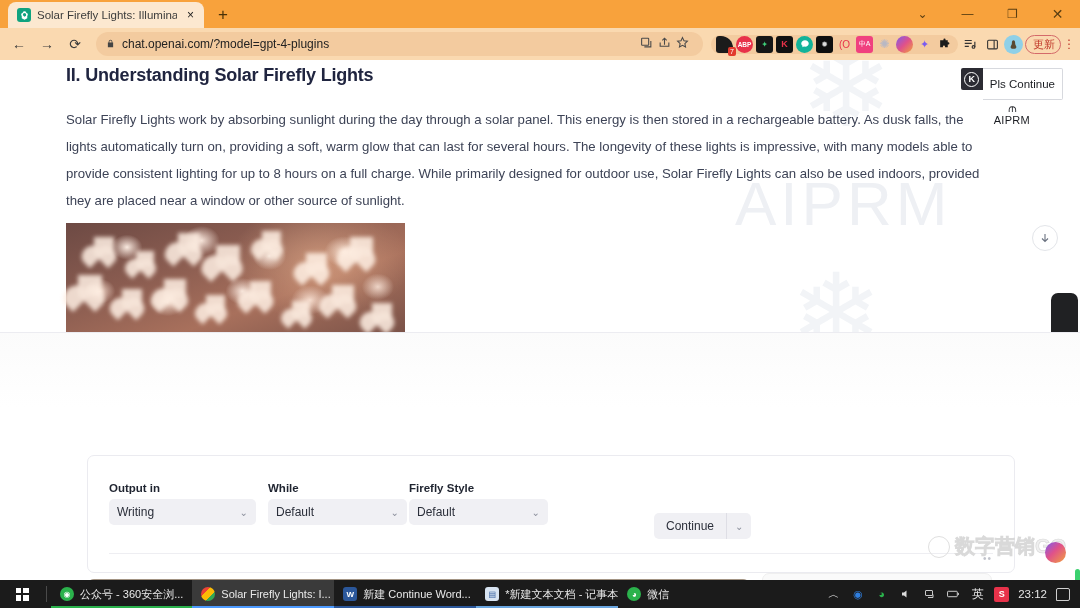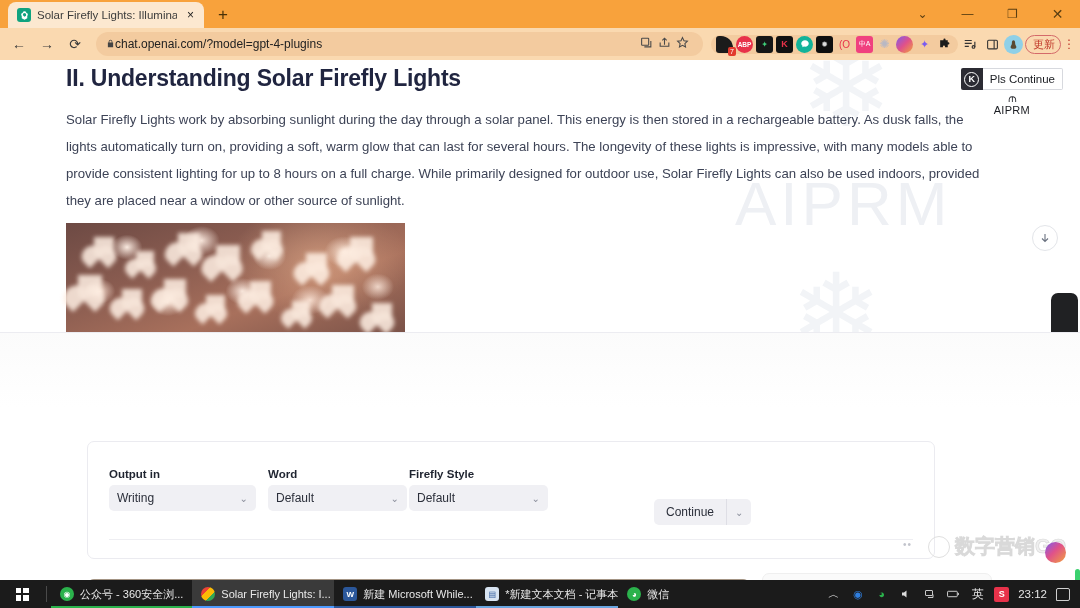--- a/index.html
+++ b/index.html
@@ -39,21 +39,21 @@
 
   
   .toolbar {
     height: 32px; background: #fad9b0; display: flex; align-items: center;
     padding: 0 6px; gap: 2px; position: relative;
   }
   .nav-btn { width: 26px; height: 26px; display: flex; align-items: center; justify-content: center;
              color: #3b3b3b; font-size: 14px; border-radius: 50%; }
   .omnibox {
     flex: 1; height: 24px; background: #f3cb9f; border-radius: 12px;
-    display: flex; align-items: center; padding: 0 10px; margin: 0 6px;
+    display: flex; align-items: center; padding: 0 10px; gap: 7px; margin: 0 6px;
     min-width: 0;
   }
   .omnibox .lock { font-size: 9.5px; color: #444; }
   .omnibox .url { font-size: 12px; color: #222; white-space: nowrap; overflow: hidden; }
   .omni-right { display: flex; align-items: center; gap: 5px; margin-left: auto; padding-right: 4px; }
   .omni-right span { font-size: 12px; color: #4a4a4a; }
   .ext-wrap { display: flex; align-items: center; gap: 3px; background: #f3cb9f; border-radius: 12px; padding: 1px 5px; }
   .ext { width: 17px; height: 17px; border-radius: 3px; display: flex; align-items: center;
          justify-content: center; font-size: 8px; color: #fff; position: relative; flex: 0 0 17px; }
   .ext-badge { position: absolute; right: -3px; bottom: -3px; background: #e23b2e; color: #fff;
@@ -71,21 +71,21 @@
 
   .content-scroll { position: absolute; top: 0; left: 0; right: 0; height: 272px; background: #ffffff; overflow: hidden; }
   .watermark {
     position: absolute; font-size: 62px; font-weight: 400; color: #eef0f4;
     letter-spacing: 4px; user-select: none; pointer-events: none; font-family: "Liberation Sans", sans-serif;
   }
   .wm-1 { top: 108px; left: 735px; }
   .snowflake { position: absolute; color: #f2f4f7; font-size: 110px; user-select: none; pointer-events: none; }
 
   h1.section-title {
-    position: absolute; left: 66px; top: 5px; font-size: 23px; font-weight: 700;
+    position: absolute; left: 66px; top: 5px; font-size: 18px; font-weight: 700;
     color: #202540; letter-spacing: -0.2px;
   }
   p.body-text {
     position: absolute; left: 66px; top: 46px; width: 917px;
     font-size: 13.2px; line-height: 27px; color: #3d4356;
   }
   .hero-img {
     position: absolute; left: 66px; top: 163px; width: 339px; height: 110px;
     background:
       radial-gradient(ellipse 22px 18px at 18% 22%, rgba(255,240,230,0.95), rgba(255,220,200,0) 70%),
@@ -123,21 +123,21 @@
   }
   .aiprm-tip { display: flex; align-items: stretch; }
   .aiprm-k {
     width: 22px; height: 22px; background: #2b2b33; display: flex; align-items: center; justify-content: center;
     color: #fff; font-size: 11px; border-radius: 2px 0 0 2px;
   }
   .aiprm-k-circle { width: 15px; height: 15px; border: 1.3px solid #fff; border-radius: 50%;
                     display: flex; align-items: center; justify-content: center; font-size: 9px; font-weight: 700; }
   .aiprm-label {
     background: #fff; border: 1px solid #d7d9de; border-left: none; padding: 0 7px; display: flex;
-    align-items: center; font-size: 11.5px; color: #1b1d22; height: 22px; border-radius: 0 2px 2px 0;
+    align-items: center; font-size: 11.5px; color: #1b1d22; height: 32px; border-radius: 0 2px 2px 0;
   }
   .aiprm-logo-box {
     margin-top: 2px; width: 62px; background: #fff; display: flex; flex-direction: column;
     align-items: center; padding: 1px 0 3px;
   }
   .aiprm-glyph { font-size: 12px; color: #1b1d22; line-height: 11px; letter-spacing: -1px; }
   .aiprm-name { font-size: 11px; color: #1b1d22; letter-spacing: .3px; }
 
   
   .side-dock {
@@ -154,21 +154,21 @@
   }
   .stop-btn {
     position: absolute; left: 478px; top: 23px; width: 124px; height: 30px;
     background: #fff; border: 1px solid #e3e5e9; border-radius: 5px;
     display: flex; align-items: center; justify-content: center; gap: 7px;
     font-size: 12.5px; color: #40414f;
   }
   .stop-square { width: 9px; height: 9px; border: 1.3px solid #50525f; border-radius: 1px; }
 
   .aiprm-panel {
-    position: absolute; left: 87px; top: 108px; width: 848px; height: 118px;
+    position: absolute; left: 87px; top: 122px; width: 928px; height: 118px;
     background: #fff; border: 1px solid #ebebf0; border-radius: 7px;
   }
   .field { position: absolute; top: 26px; }
   .field label { display: block; font-size: 11.5px; font-weight: 700; color: #1f2430; margin-bottom: 5px; }
   .select {
     height: 26px; background: #f0f0f4; border-radius: 5px; display: flex; align-items: center;
     padding: 0 8px; font-size: 12px; color: #2b2f3a; justify-content: space-between;
   }
   .select .chev { color: #8b8f9c; font-size: 10px; margin-left: 10px; }
   .f1 { left: 21px; width: 147px; }
@@ -392,21 +392,21 @@
 
     <div class="aiprm-panel">
       <div class="field f1">
         <label>Output in</label>
         <div class="select">
           <span>Writing</span>
           <span class="chev">⌄</span>
         </div>
       </div>
       <div class="field f2">
-        <label>Word</label>
+        <label>While</label>
         <div class="select">
           <span>Default</span>
           <span class="chev">⌄</span>
         </div>
       </div>
       <div class="field f3">
         <label>Firefly Style</label>
         <div class="select">
           <span>Default</span>
           <span class="chev">⌄</span>
@@ -461,21 +461,21 @@
   </div>
 
   <div class="tb-item active">
     <span class="tb-ico" style="background:linear-gradient(135deg,#ea4335 35%,#fbbc05 35% 65%,#34a853 65%);border-radius:50%"></span>
     <span>Solar Firefly Lights: I...</span>
     <span class="underline" style="background:#4c9aff"></span>
   </div>
 
   <div class="tb-item">
     <span class="tb-ico" style="background:#2b579a;font-weight:700">W</span>
-    <span>新建 Microsoft While...</span>
+    <span>新建 Continue Word...</span>
     <span class="underline" style="background:#2b579a"></span>
   </div>
 
   <div class="tb-item">
     <span class="tb-ico" style="background:#d8e4f2;color:#2b579a">▤</span>
     <span>*新建文本文档 - 记事本</span>
     <span class="underline" style="background:#6aa6e0"></span>
   </div>
 
   <div class="tb-item">

